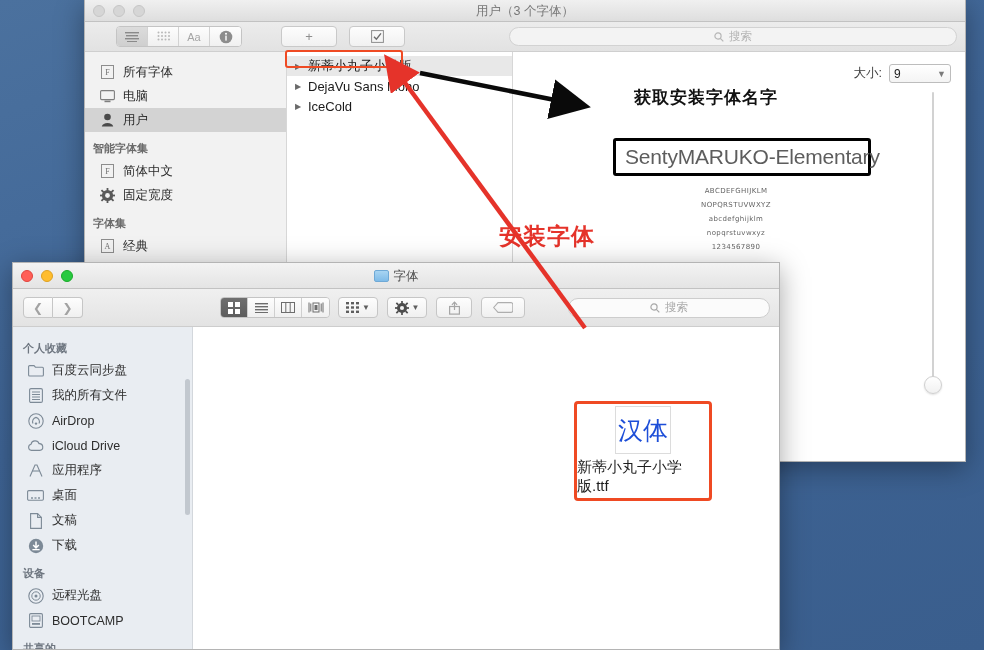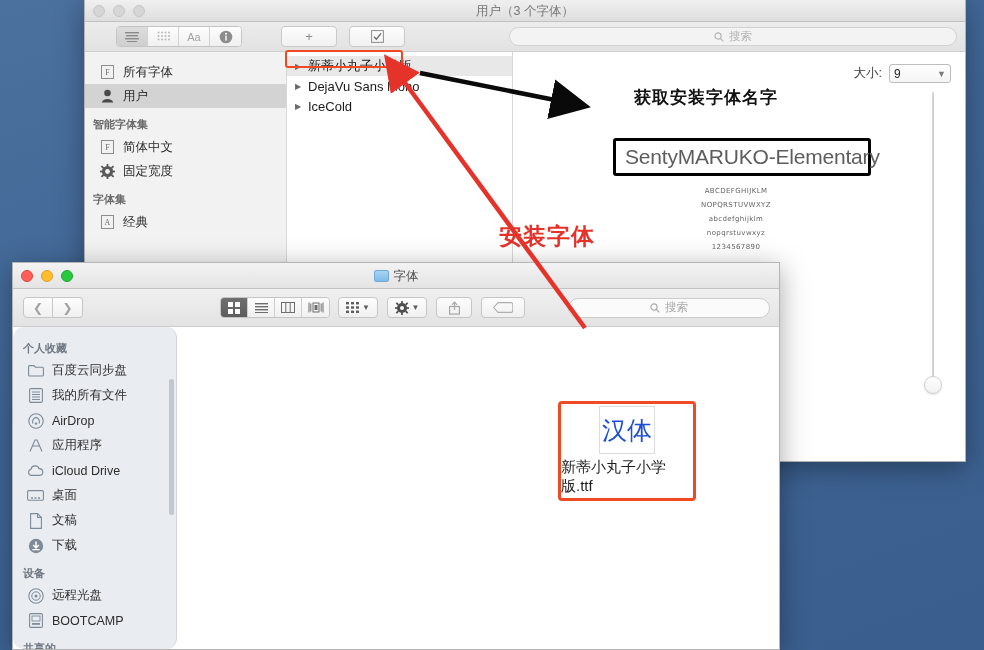--- a/index.html
+++ b/index.html
@@ -184,24 +184,23 @@
     color: #5e5e5e; font-size: 11px;
   }
   .fd-search {
     position: absolute; right: 9px; width: 202px; height: 20px;
     border: 1px solid #cdcdcd; border-radius: 10px; background: #fbfbfb;
     display: flex; align-items: center; justify-content: center; gap: 5px;
     font-size: 11.5px; color: #a8a8a8;
   }
   .fd-body { display: flex; height: 322px; }
   .fd-sidebar {
-    width: 164px; background: #e9edf2; border-right: 1px solid #d3d7dc;
+    width: 180px; background: #e9edf2; border-right: 1px solid #d3d7dc;
     padding-top: 6px; font-size: 12.5px; color: #2d2d2d; position: relative;
     overflow: hidden;
-    border-radius: 11px;
   }
   .fd-row { height: 25px; display: flex; align-items: center; gap: 8px; padding-left: 14px; }
   .fd-group { font-size: 11px; color: #6e7680; padding: 8px 0 2px 10px; font-weight: bold; }
   .fd-ic { width: 17px; height: 15px; display: inline-flex; align-items: center; justify-content: center; color: #7d8a97; }
   .sb-scroll {
     position: absolute; right: 2px; top: 52px; width: 5px; height: 136px;
     background: #c2c8cf; border-radius: 3px;
   }
   .fd-content { flex: 1; background: #fff; position: relative; }
   .file-box {
@@ -315,20 +314,29 @@
     <div class="fb-sidebar">
       <div class="fb-row">
         <span class="ic">
           <svg width="13" height="14" viewBox="0 0 13 14">
               <rect x="0.5" y="0.5" width="12" height="13" fill="none" stroke="#8d8d8d"></rect>
               <text x="6.5" y="10" font-size="8" text-anchor="middle" fill="#6e6e6e" font-family="Liberation Serif, serif">F</text>
             </svg>
         </span>
         <span>所有字体</span>
       </div>
+      <div class="fb-row">
+        <span class="ic">
+          <svg width="15" height="13" viewBox="0 0 15 13">
+              <rect x="0.6" y="0.6" width="13.8" height="9" rx="1" fill="none" stroke="#7e7e7e" stroke-width="1.1"></rect>
+              <rect x="4.5" y="10.6" width="6" height="1.6" fill="#7e7e7e"></rect>
+            </svg>
+        </span>
+        <span>电脑</span>
+      </div>
       <div class="fb-row sel">
         <span class="ic">
           <svg width="13" height="14" viewBox="0 0 13 14">
               <circle cx="6.5" cy="4" r="3.3" fill="#4a4a4a"></circle>
               <path d="M0.8 13.5 C1.4 8.8 11.6 8.8 12.2 13.5 Z" fill="#4a4a4a"></path>
             </svg>
         </span>
         <span>用户</span>
       </div>
 
@@ -579,35 +587,35 @@
               <circle cx="8" cy="8" r="7.2" fill="none" stroke="#7d8a97" stroke-width="1.1"></circle>
               <path d="M5 10.5 A4.3 4.3 0 0 1 8 4.4 A4.3 4.3 0 0 1 11 10.5" fill="none" stroke="#7d8a97" stroke-width="1.1"></path>
               <circle cx="8" cy="10.6" r="1.2" fill="#7d8a97"></circle>
             </svg>
         </span>
         <span>AirDrop</span>
       </div>
 
       <div class="fd-row">
         <span class="fd-ic">
+          <svg width="17" height="12" viewBox="0 0 17 12">
+              <path d="M4.4 10.4 a3.1 3.1 0 0 1 -.4 -6.1 a4.2 4.2 0 0 1 8.1 -.6 a3.3 3.3 0 0 1 .6 6.7 Z" fill="none" stroke="#7d8a97" stroke-width="1.1"></path>
+            </svg>
+        </span>
+        <span>iCloud Drive</span>
+      </div>
+
+      <div class="fd-row">
+        <span class="fd-ic">
           <svg width="16" height="15" viewBox="0 0 16 15">
               <path d="M2 13.5 L7 2 L9 2 L14 13.5" fill="none" stroke="#7d8a97" stroke-width="1.1"></path>
               <line x1="4.4" y1="8" x2="11.5" y2="8" stroke="#7d8a97" stroke-width="1.1"></line>
             </svg>
         </span>
         <span>应用程序</span>
-      </div>
-
-      <div class="fd-row">
-        <span class="fd-ic">
-          <svg width="17" height="12" viewBox="0 0 17 12">
-              <path d="M4.4 10.4 a3.1 3.1 0 0 1 -.4 -6.1 a4.2 4.2 0 0 1 8.1 -.6 a3.3 3.3 0 0 1 .6 6.7 Z" fill="none" stroke="#7d8a97" stroke-width="1.1"></path>
-            </svg>
-        </span>
-        <span>iCloud Drive</span>
       </div>
 
       <div class="fd-row">
         <span class="fd-ic">
           <svg width="17" height="13" viewBox="0 0 17 13">
               <rect x="0.6" y="1.6" width="15.8" height="9.6" rx="1.2" fill="none" stroke="#7d8a97" stroke-width="1.1"></rect>
               <g fill="#7d8a97">
                 <rect x="4" y="8.3" width="2" height="1.4"></rect>
                 <rect x="7.5" y="8.3" width="2" height="1.4"></rect>
                 <rect x="11" y="8.3" width="2" height="1.4"></rect>

